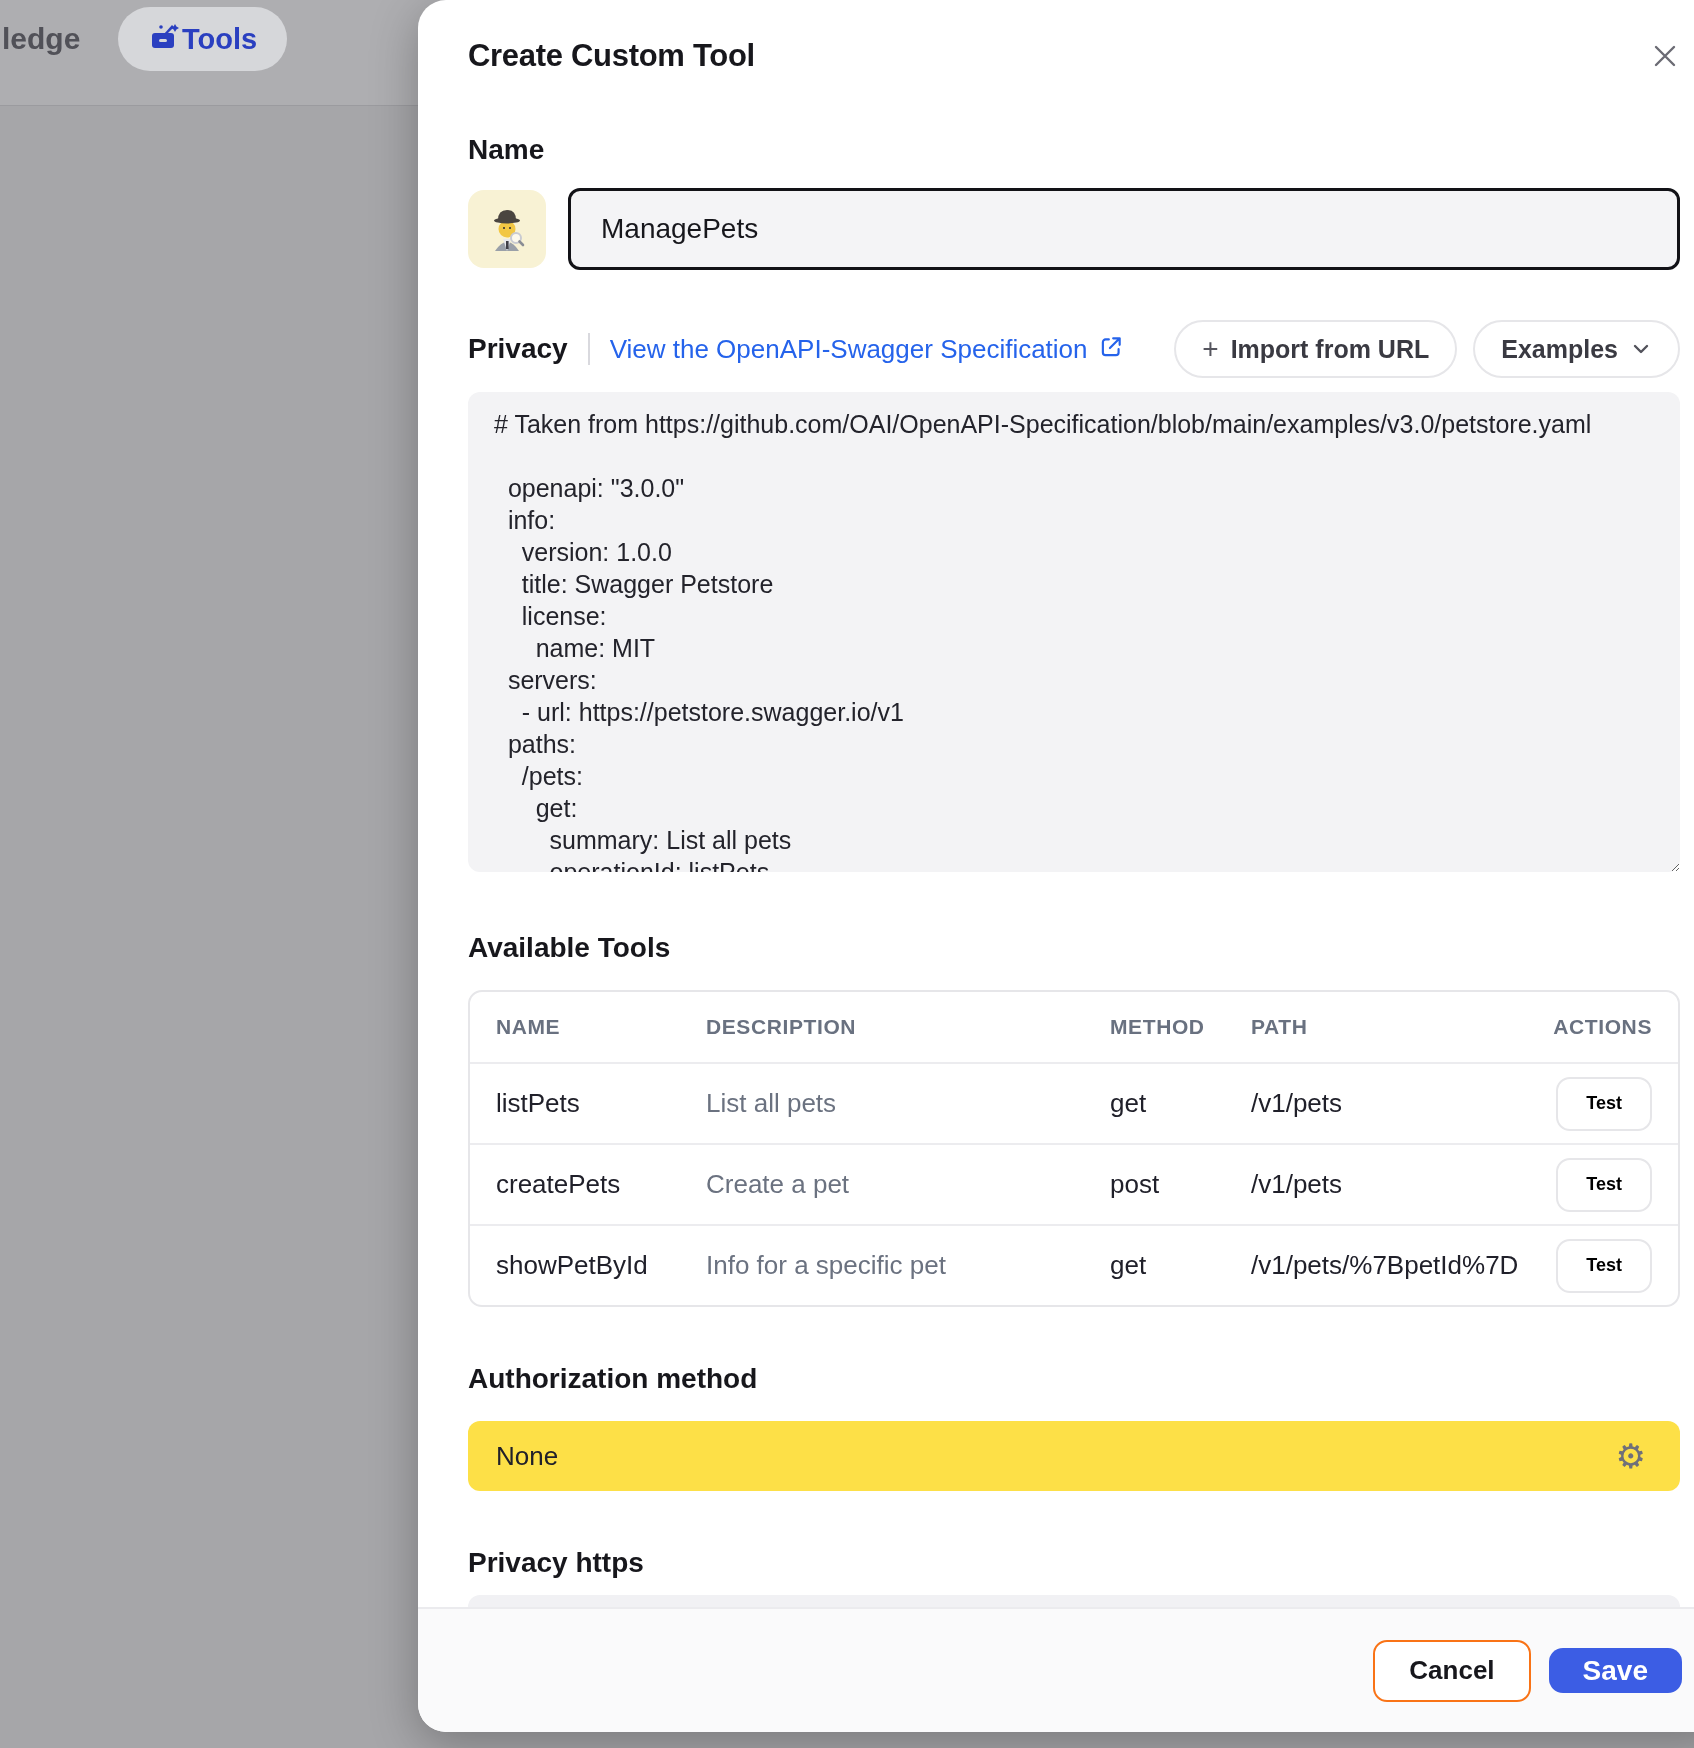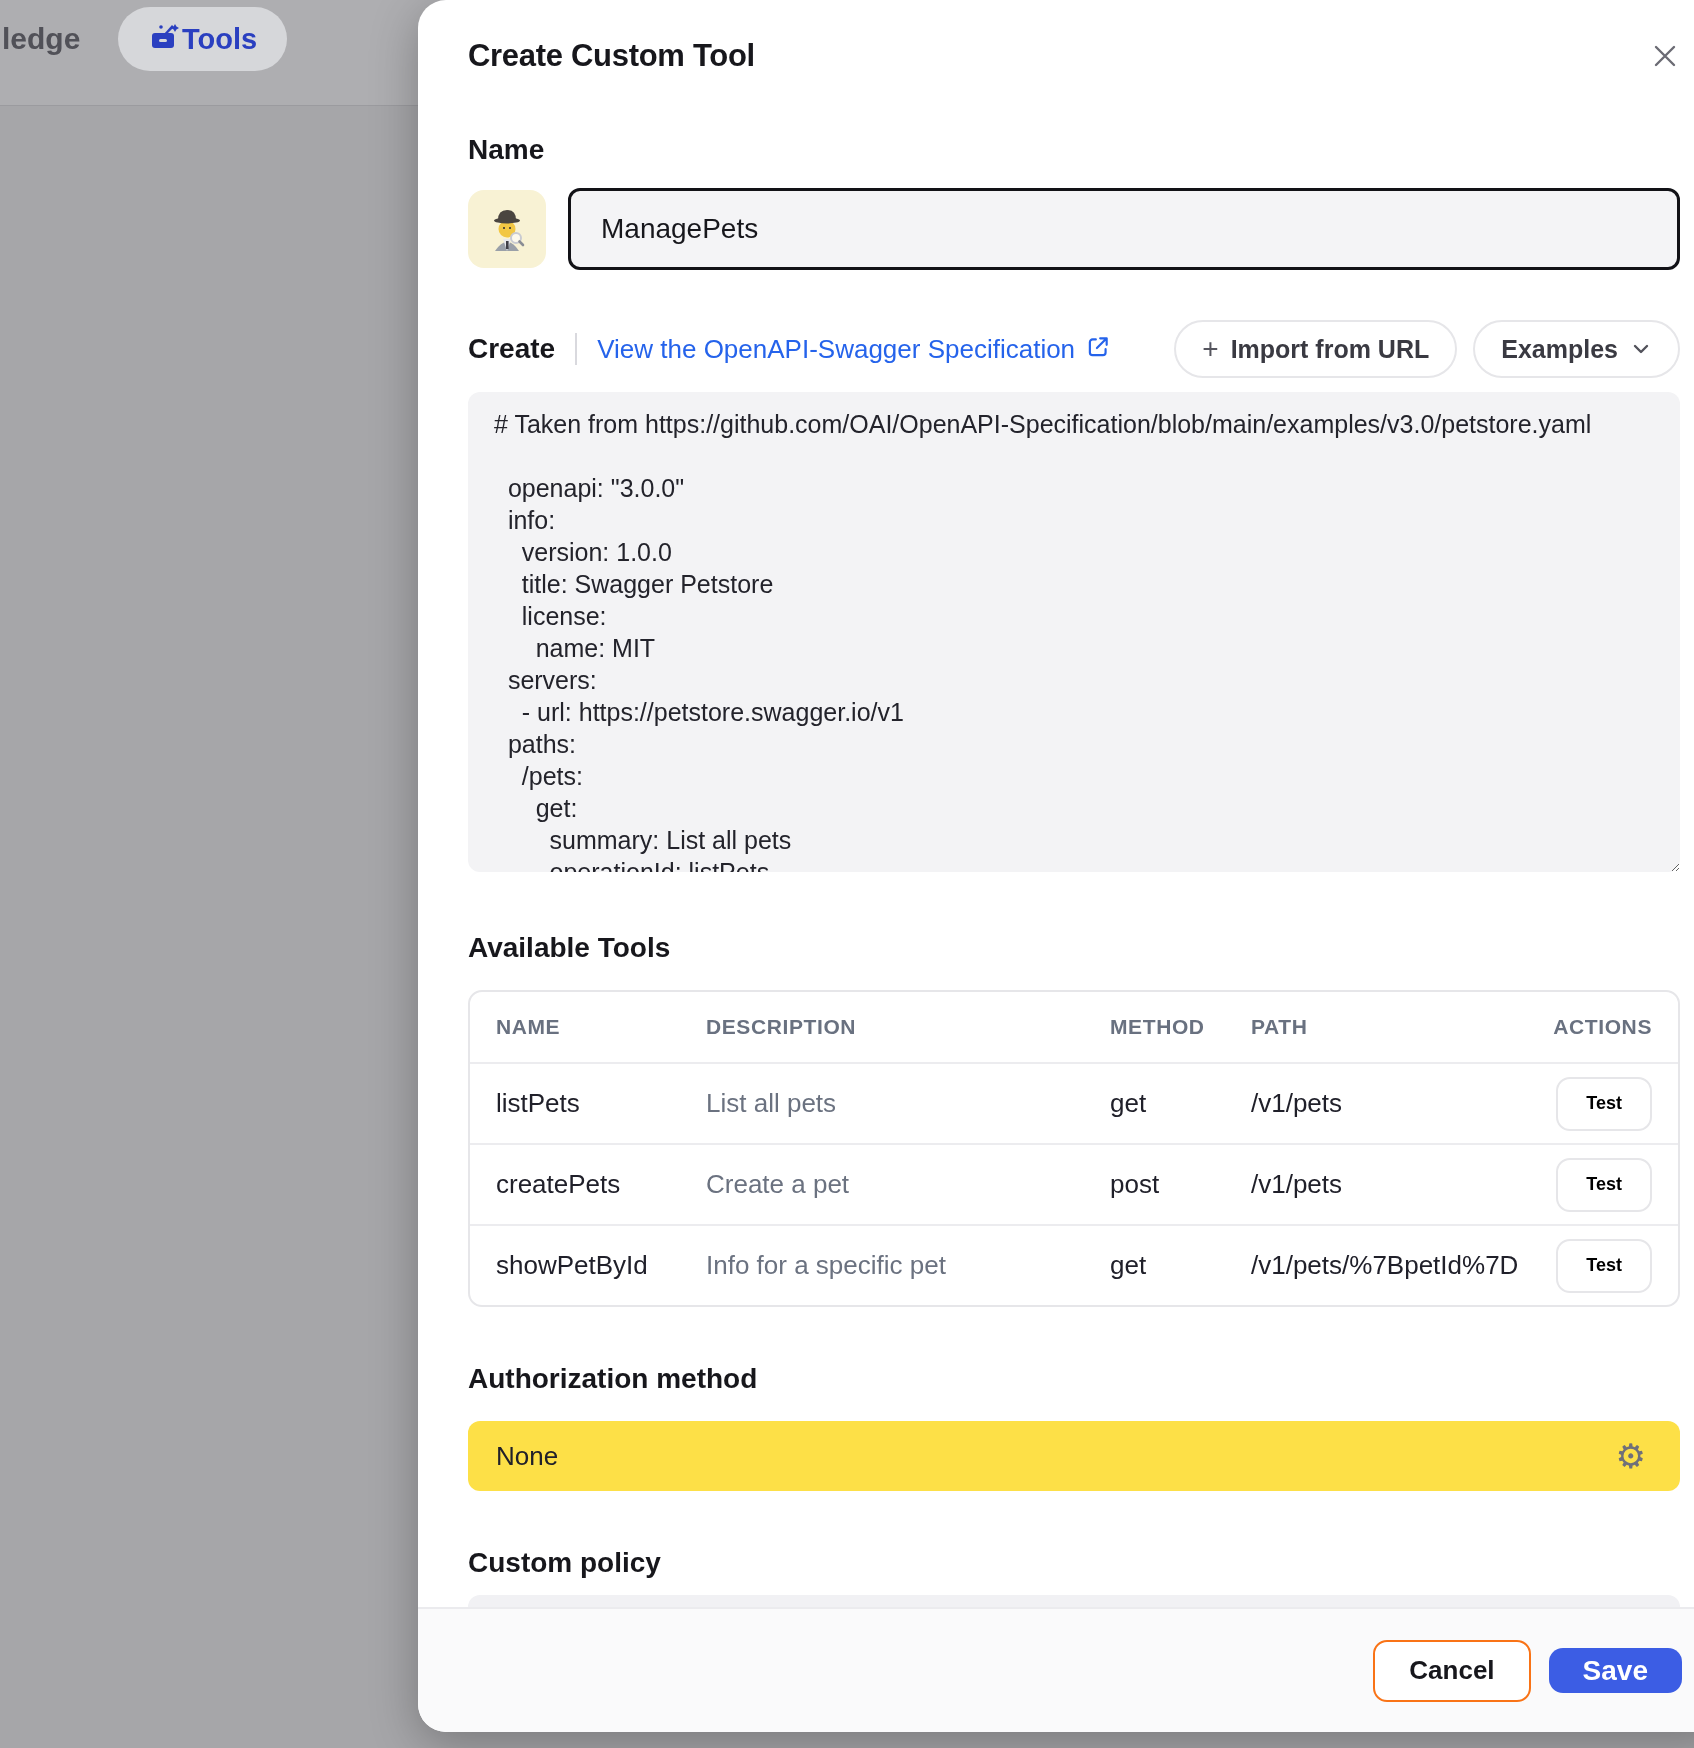--- a/index.html
+++ b/index.html
@@ -173,21 +173,21 @@
           <ellipse cx="24" cy="15.5" rx="13" ry="3" fill="#4a4540"></ellipse>
           <path d="M15 15 Q15 5 24 5 Q33 5 33 15 Z" fill="#4a4540"></path>
           <circle cx="33" cy="33" r="5" fill="#ffffff" fill-opacity="0.55" stroke="#c9cbd1" stroke-width="2"></circle>
           <path d="M36.5 36.5 L40 40" stroke="#8a8d94" stroke-width="2.6" stroke-linecap="round"></path>
         </svg>
       </div>
       <input class="name-input" type="text" value="ManagePets" style="">
     </div>
 
     <div class="schema-row">
-      <span class="section-label">Create</span>
+      <span class="section-label">Privacy</span>
       <span class="v-divider"></span>
       <a class="schema-link">
         <span>View the OpenAPI-Swagger Specification</span>
         <svg width="26" height="26" viewBox="0 0 24 24">
           <path d="M10 5 H7 a2.5 2.5 0 0 0 -2.5 2.5 V17 a2.5 2.5 0 0 0 2.5 2.5 H16.5 A2.5 2.5 0 0 0 19 17 V14" fill="none" stroke="#2563eb" stroke-width="2" stroke-linecap="round"></path>
           <path d="M14 4 h6 v6 M20 4 L11 13" fill="none" stroke="#2563eb" stroke-width="2" stroke-linecap="round" stroke-linejoin="round"></path>
         </svg>
       </a>
       <span class="spacer"></span>
       <button class="pill-btn">
@@ -257,21 +257,21 @@
       </div>
     </div>
 
     <div class="section-label auth-heading">Authorization method</div>
     <div class="auth-field">
       <span class="auth-value">None</span>
       <span class="spacer"></span>
       <span class="gear">⚙</span>
     </div>
 
-    <div class="section-label privacy-heading">Custom policy</div>
+    <div class="section-label privacy-heading">Privacy https</div>
     <div class="privacy-input-sliver"></div>
 
   </div>
 
   <div class="modal-footer">
     <button class="cancel-btn">Cancel</button>
     <button class="save-btn">Save</button>
   </div>
 </div>
 

